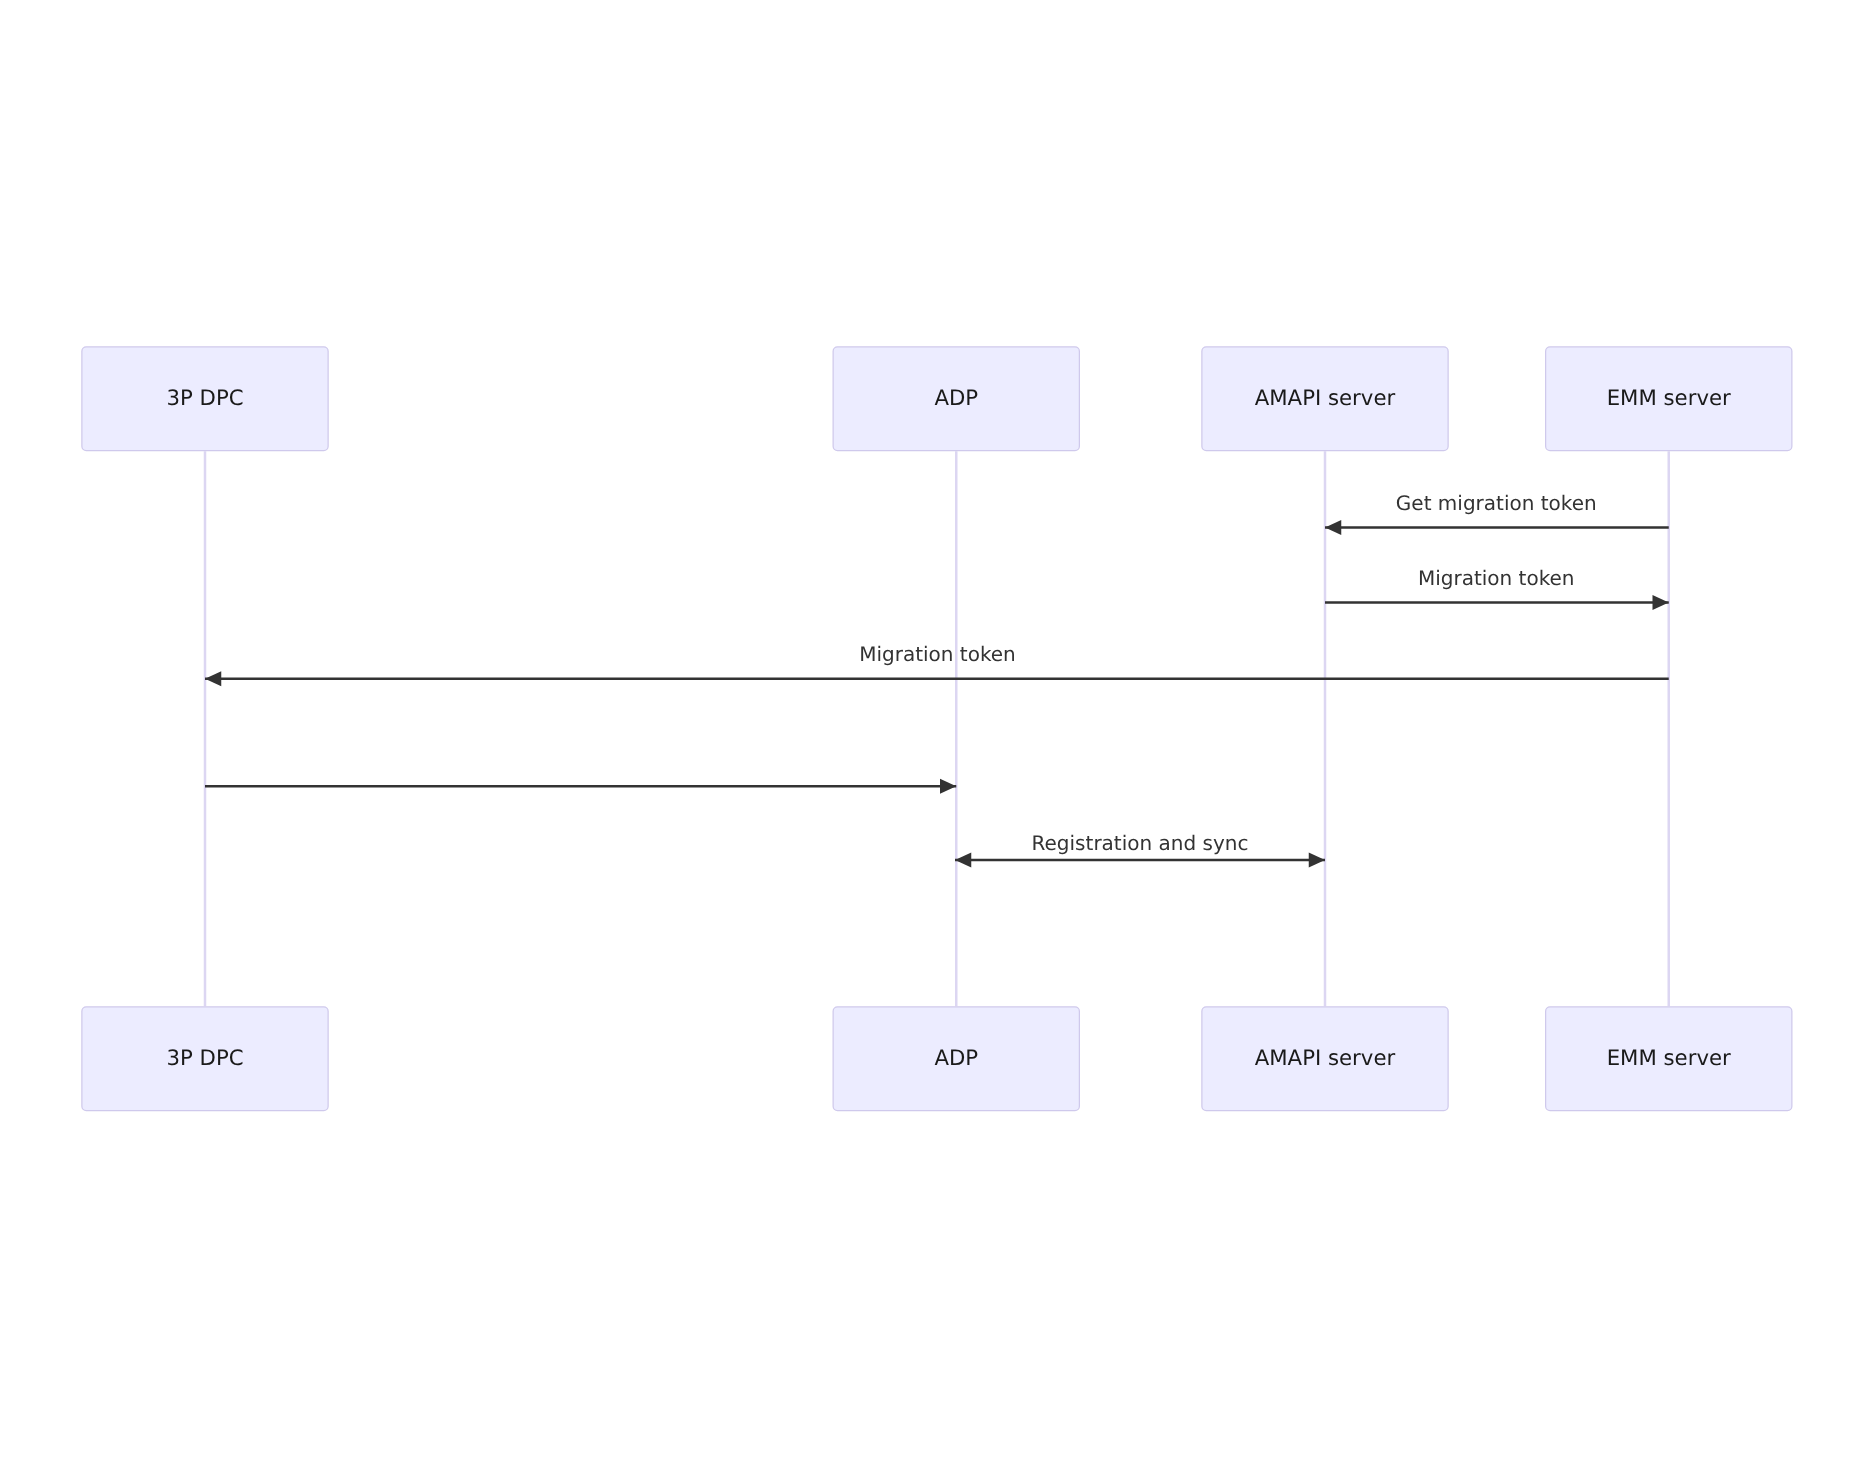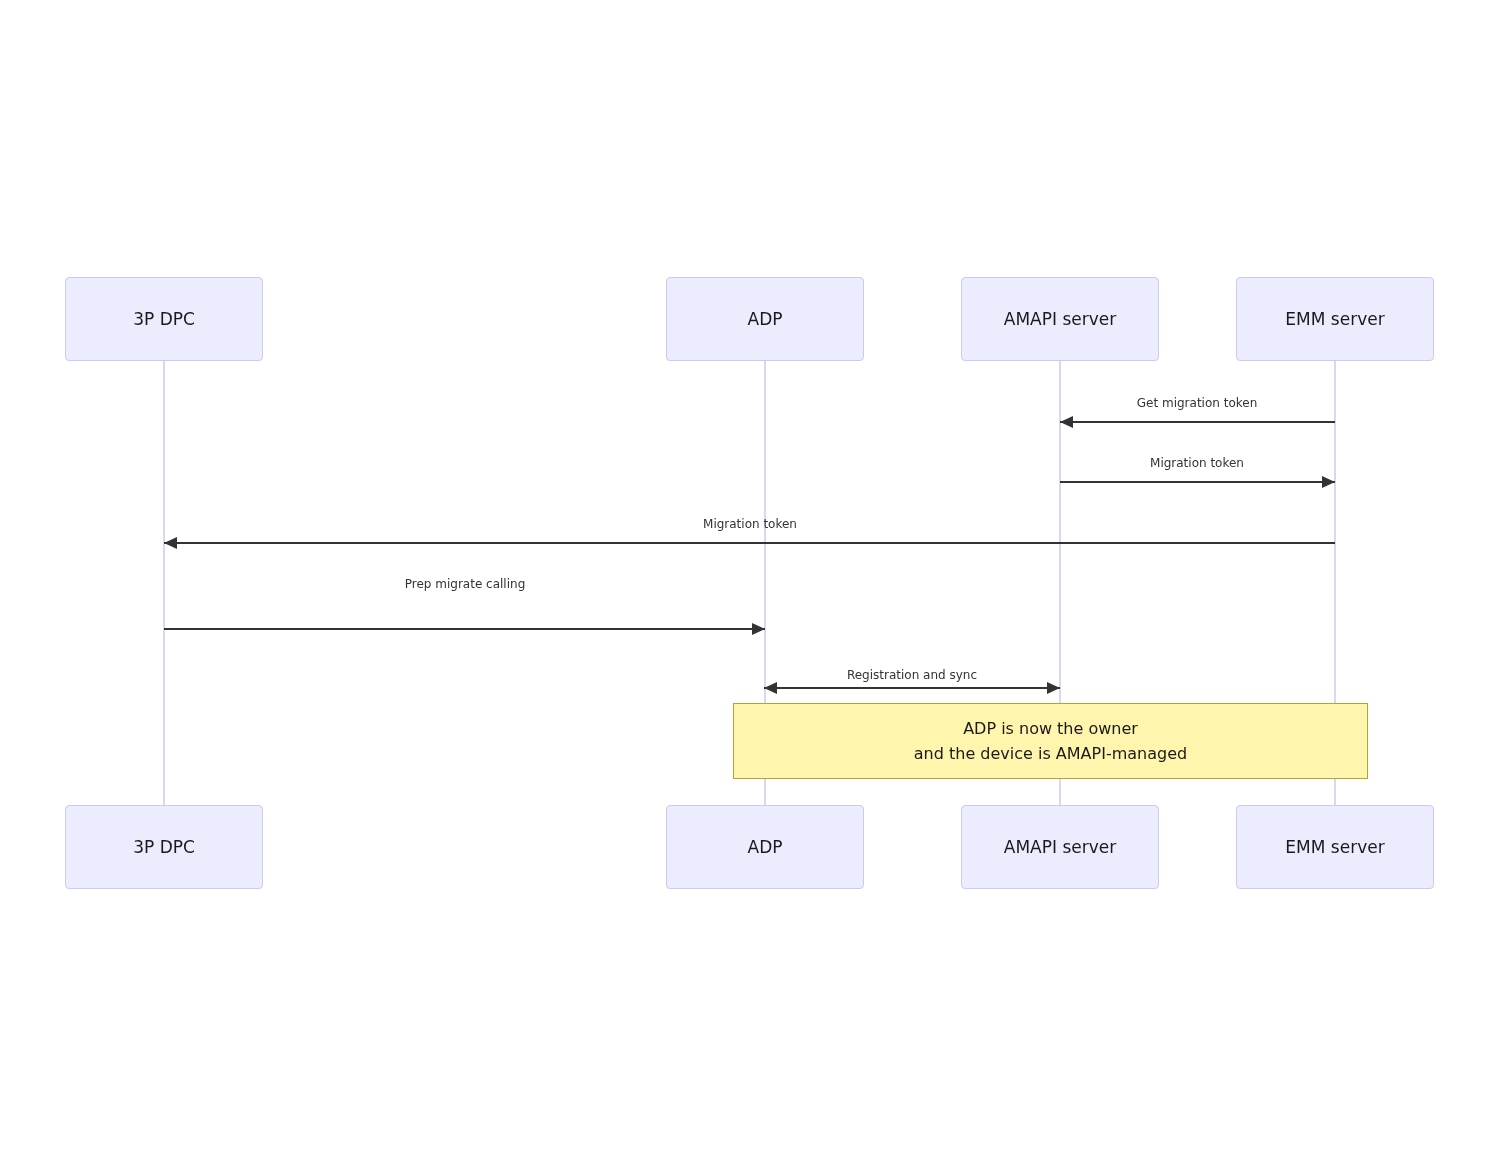--- a/index.html
+++ b/index.html
@@ -28,21 +28,21 @@
   .lifeline {
     position: absolute;
     top: 361px;
     height: 444px;
     width: 2px;
     background: var(--lifeline, #DCD6F2);
   }
   .msg-label {
     position: absolute;
     transform: translateX(-50%);
-    font-size: 12px;
+    font-size: 16px;
     line-height: 24px;
     color: var(--text, #333333);
     text-align: right;
     white-space: nowrap;
   }
   .msg-line {
     position: absolute;
     height: 0;
     border-top: 2px solid var(--arrow, #333333);
   }
@@ -109,37 +109,32 @@
   </div>
 
   <div>
     <div class="msg-label" style="left:750px; top:512px;">Migration token</div>
     <div class="msg-line" style="left:164px; top:542px; width:1171px;"></div>
     <div class="ah left" style="left:164px; top:537px;"></div>
   </div>
 
   <div>
     <div class="msg-label" style="left:465px; top:572px;">
-      <div>Prep migrate calling</div>
     </div>
     <div class="msg-line" style="left:164px; top:628px; width:601px;"></div>
     <div class="ah right" style="left:752px; top:623px;"></div>
   </div>
 
   <div>
     <div class="msg-label" style="left:912px; top:663px;">Registration and sync</div>
     <div class="msg-line" style="left:764px; top:687px; width:296px;"></div>
     <div class="ah left" style="left:764px;  top:682px;"></div>
     <div class="ah right" style="left:1047px; top:682px;"></div>
   </div>
 
-  <div class="note">
-    <div>ADP is now the owner</div>
-    <div>and the device is AMAPI-managed</div>
-  </div>
 
   <div class="actor" style="left:65px;  top:805px;">
     <span>3P DPC</span>
   </div>
   <div class="actor" style="left:666px; top:805px;">
     <span>ADP</span>
   </div>
   <div class="actor" style="left:961px; top:805px;">
     <span>AMAPI server</span>
   </div>

